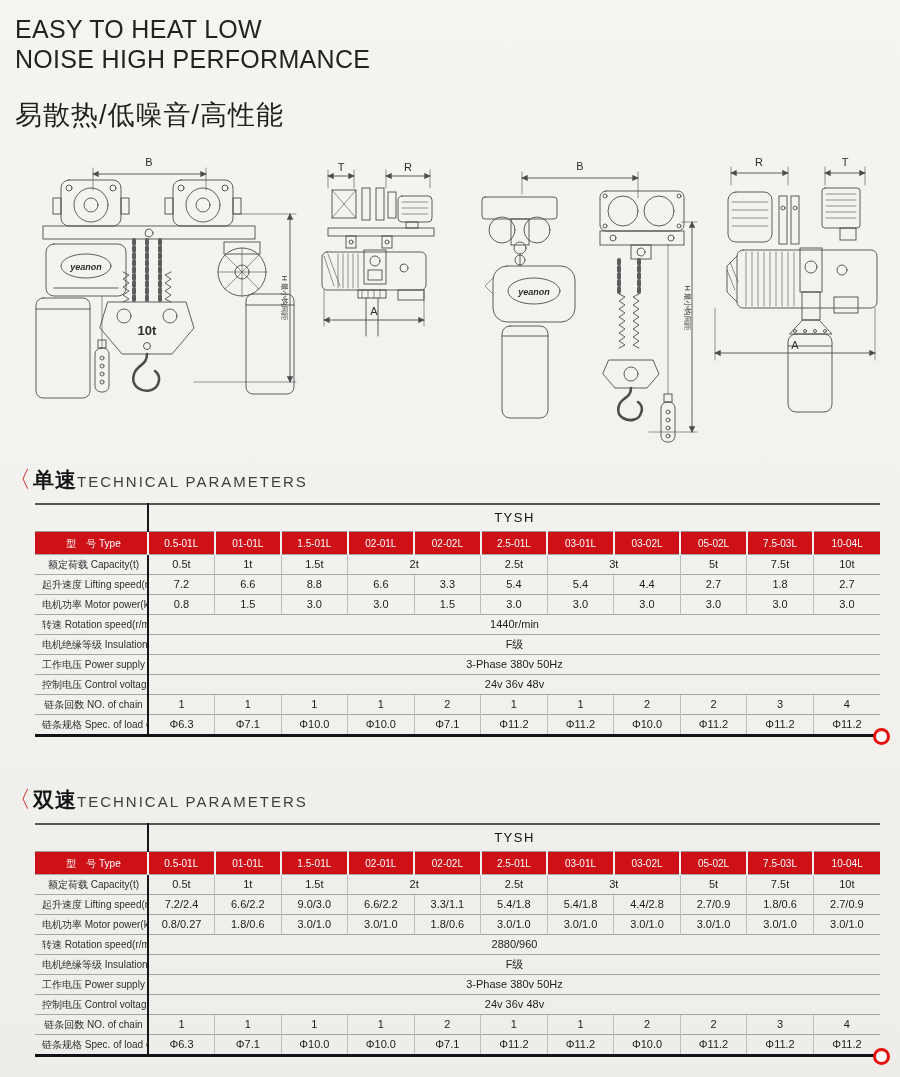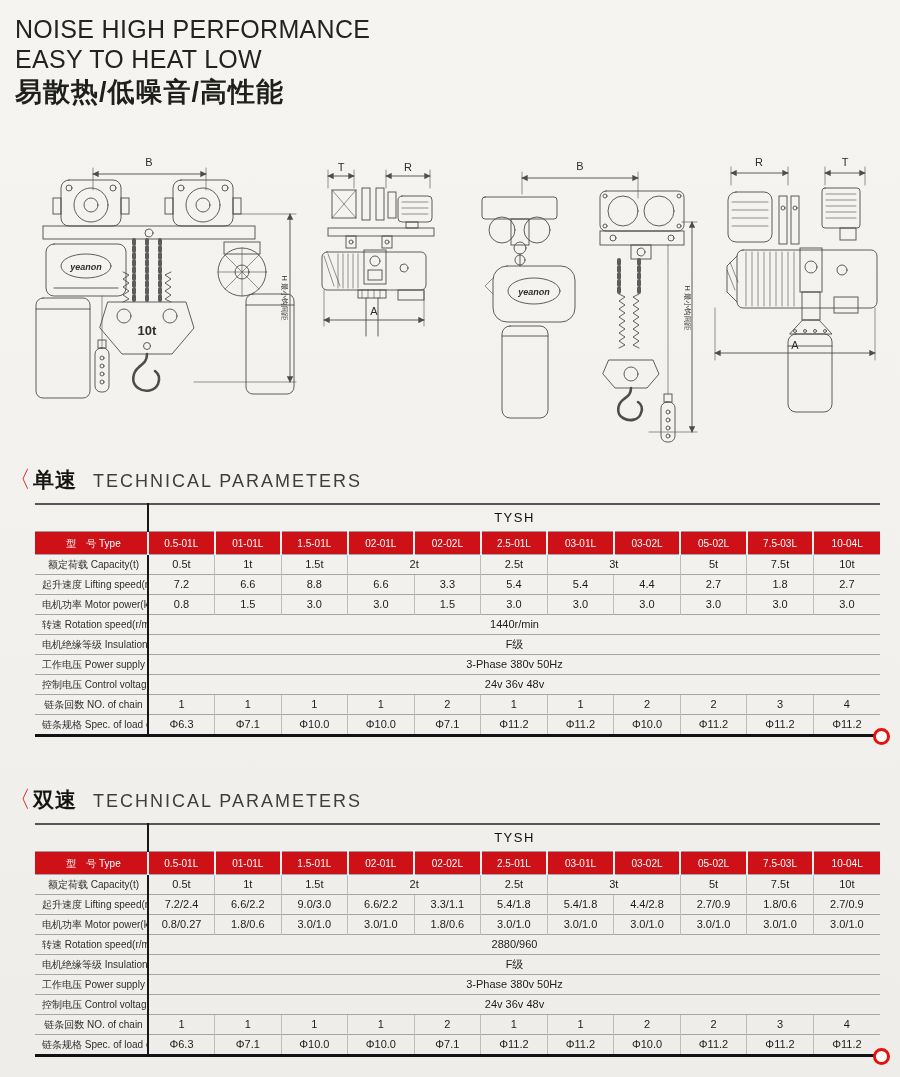--- a/index.html
+++ b/index.html
@@ -4,34 +4,34 @@
 <style>
   html,body { margin:0; padding:0; background:#dcdad6; }
   .page {
     position:relative; width:900px; height:1077px; overflow:hidden;
     background:linear-gradient(180deg,#f5f4f1 0%,#f3f1ee 55%,#efede9 100%);
     font-family:"Liberation Sans", sans-serif;
   }
   
   .hdr { position:absolute; left:15px; top:14px; }
   .t-en { font-size:25px; line-height:30px; color:#232321; letter-spacing:.3px; }
-  .t-cn { font-size:27px; font-weight:700; color:#1f1f1d; margin-top:0; letter-spacing:1px; }
+  .t-cn { font-size:27px; font-weight:400; color:#1f1f1d; margin-top:23px; letter-spacing:1px; }
   
   .fig { position:absolute; }
   .fig .ln * { fill:none; stroke:#4d4d4d; stroke-width:.9; stroke-linecap:round; }
   .fig .ln .chain { stroke-width:4; stroke-dasharray:4 3; stroke:#5c5c5c; }
   .fig .ln .thick { stroke-width:2.6; }
   .fig .ln .thin { stroke-width:.6; }
   .fig .txt { fill:#2e2e2e; stroke:none; font-family:"Liberation Sans",sans-serif; }
   
   .sec { position:absolute; left:8px; width:884px; }
   .sec-h { display:flex; align-items:baseline; margin:0; font-weight:400; }
   .sec-h .br { color:#d2262c; font-size:23px; line-height:1; margin-right:2px; }
   .sec-h .cn { font-size:21px; font-weight:700; color:#151515; letter-spacing:1px; }
-  .sec-h .en { font-size:18px; color:#3e3e3e; letter-spacing:2px; margin-left:16px; }
+  .sec-h .en { font-size:15px; color:#3e3e3e; letter-spacing:2px; margin-left:0; }
   .tbl-wrap { position:relative; margin-left:27px; margin-top:9px; width:845px; }
   .ptable { border-collapse:collapse; width:845px; table-layout:fixed; }
   .ptable td {
     padding:0 2px; text-align:center; font-size:11px; color:#1c1c1c;
     height:19px; line-height:1.1; white-space:nowrap; overflow:hidden;
   }
   .ptable .lbl { text-align:center; padding-left:7px; font-size:10px; color:#2d2d2d; border-right:2px solid #17171a; }
   .ptable tr.grp td { border-top:2px solid #55555a; height:26px; }
   .ptable td.gcell { font-weight:400; font-size:13px; letter-spacing:1.5px; color:#101010; }
   .ptable tr.mdl td { background:#ce1017; color:#fff; font-size:10px; height:22px; border-top:1px solid #9a9a9a; }
@@ -44,22 +44,22 @@
     position:absolute; right:-10px; bottom:-8px; width:11px; height:11px;
     border:3px solid #e8100c; border-radius:50%; background:#fdfdfc; z-index:2;
   }
 </style>
 </head>
 <body>
 
 <div class="page">
 
   <div class="hdr">
+    <div class="t-en">EASY TO HEAT LOW</div>
     <div class="t-en">NOISE HIGH PERFORMANCE</div>
-    <div class="t-en">EASY TO HEAT LOW</div>
     <div class="t-cn">易散热/低噪音/高性能</div>
   </div>
 
   <svg class="fig" style="left:28px;top:148px" width="272" height="296" viewBox="0 0 272 296">
     <defs>
       <marker id="a1" viewBox="0 0 10 10" refX="9" refY="5" markerWidth="7" markerHeight="7" orient="auto-start-reverse">
         <path d="M0,0 L10,5 L0,10 z" fill="#4d4d4d"></path>
       </marker>
     </defs>
     <g class="ln">

